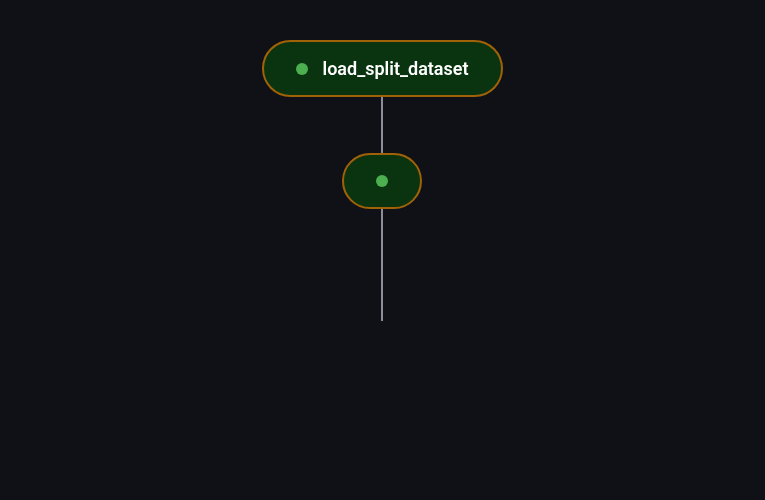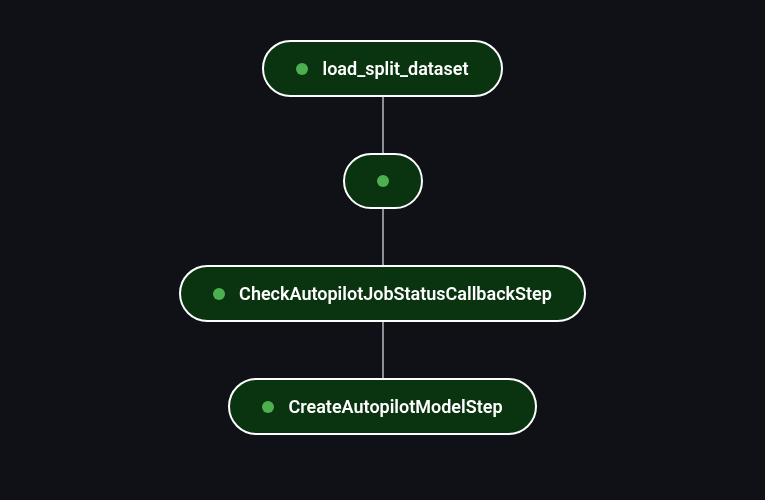--- a/index.html
+++ b/index.html
@@ -18,21 +18,21 @@
       padding-top: 40px;
       overflow: hidden;
     }
     .pipeline {
       display: flex;
       flex-direction: column;
       align-items: center;
     }
     .node {
       background-color: #0a3310;
-      border: 2px solid #ffffff;
+      border: 2px solid #a16207;
       border-radius: 30px;
       padding: 16px 32px;
       display: flex;
       align-items: center;
       gap: 14px;
       min-height: 56px;
     }
     .status-dot {
       width: 12px;
       height: 12px;
@@ -63,25 +63,17 @@
   </div>
 
   <div class="connector"></div>
 
   <div class="node">
     <span class="status-dot"></span>
   </div>
 
   <div class="connector"></div>
 
-  <div class="node">
-    <span class="status-dot"></span>
-    <span class="node-label">CheckAutopilotJobStatusCallbackStep</span>
-  </div>
 
   <div class="connector"></div>
 
-  <div class="node">
-    <span class="status-dot"></span>
-    <span class="node-label">CreateAutopilotModelStep</span>
-  </div>
 
 </div>
 
 </body></html>

